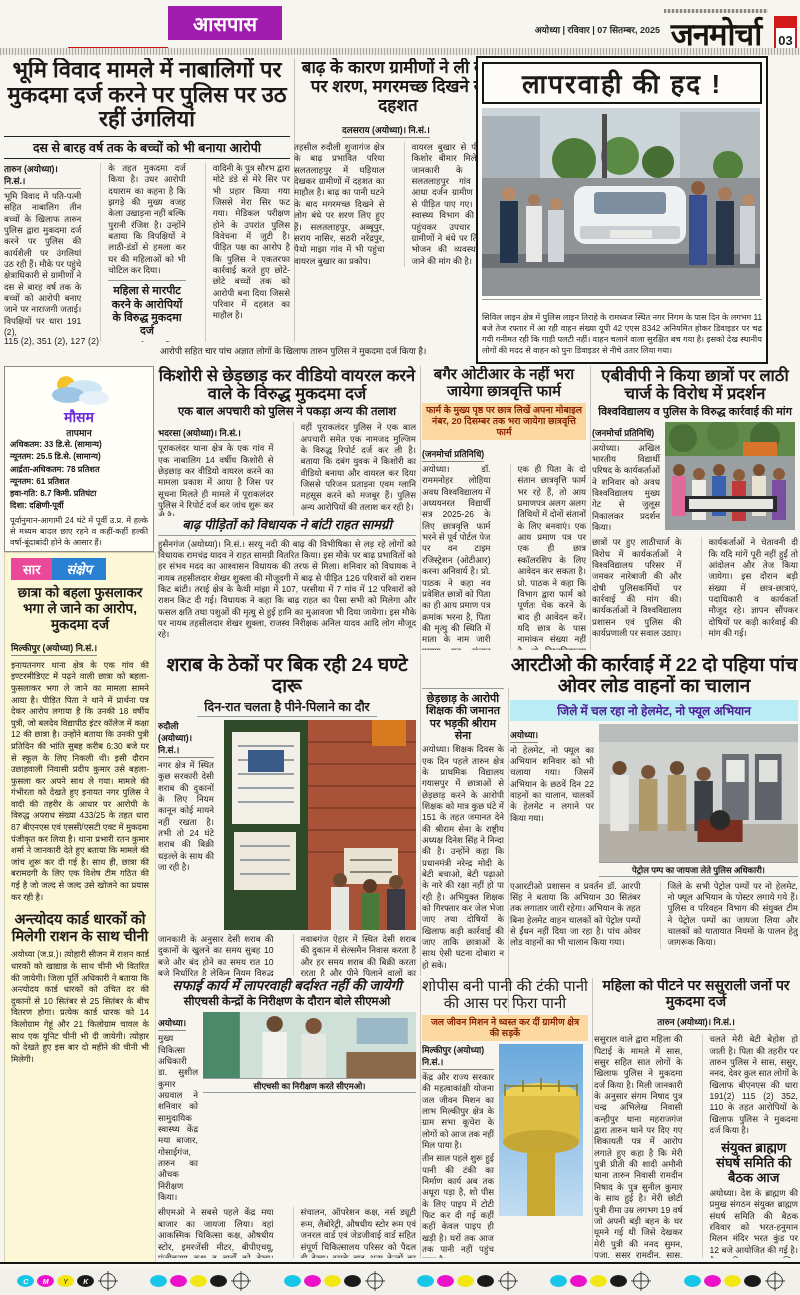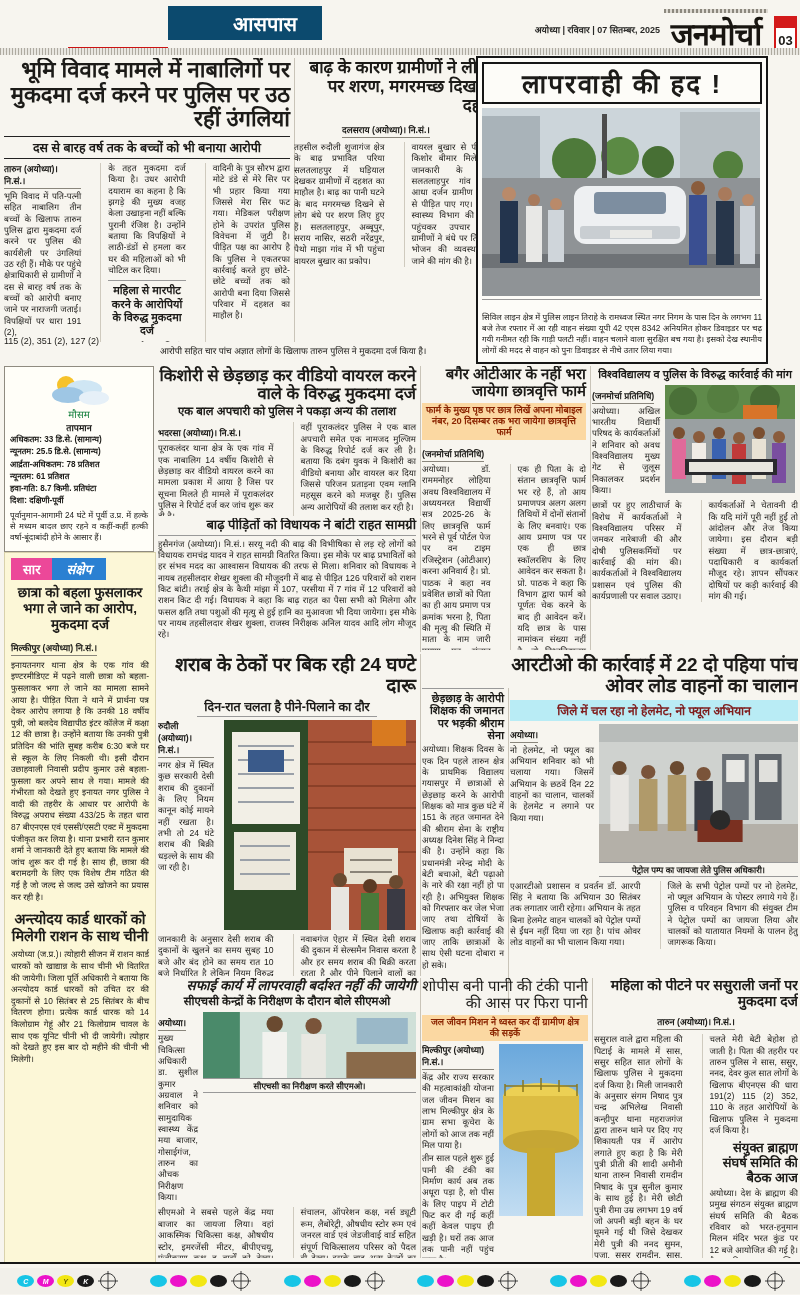--- a/index.html
+++ b/index.html
@@ -5,45 +5,45 @@
   html,body{margin:0;padding:0;background:#9a968e;}
   .page{position:relative;width:800px;height:1295px;margin:0 auto;background:#f7f5ef;
         font-family:"Liberation Sans","DejaVu Sans",sans-serif;color:#1c1b18;overflow:hidden;}
   .blk{position:absolute;overflow:hidden;}
   .rr{border-right:1px solid #c9c4b8;}
   .body{font-size:8.6px;line-height:1.32;text-align:justify;}
   .byline{font-size:8.8px;font-weight:bold;border-bottom:1px solid #8a867c;display:inline-block;padding-bottom:1px;margin-bottom:2px;}
   .cols{display:flex;gap:19px;}
   .col{flex:1;min-width:0;}
   .col + .col{border-left:1px solid #cfcabe;padding-left:7px;}
-  .hl{font-weight:bold;line-height:1.12;text-align:right;}
+  .hl{font-weight:bold;line-height:1.12;text-align:center;}
   .kicker{border-top:1.5px solid #222;border-bottom:1.5px solid #222;font-weight:bold;
           font-size:12.5px;text-align:center;padding:2px 0;margin:4px 0;}
   .subhead{font-weight:bold;text-align:center;font-size:11.5px;line-height:1.15;margin:2px 0 4px;}
   .subhead-peach{background:#fbd8a2;color:#8a2400;font-weight:bold;font-size:9.3px;
                  text-align:center;padding:2px 3px;margin:3px 0;line-height:1.2;}
-  .subhead-cyan{background:#b9ecf5;color:#7f1d1d;font-weight:bold;font-size:12px;
+  .subhead-cyan{background:#b9ecf5;color:#4c1d95;font-weight:bold;font-size:12px;
                 text-align:center;padding:2px 3px;margin:3px 0;}
   .caption{font-size:8.2px;line-height:1.34;text-align:justify;border-top:1px solid #999;padding-top:13px;}
   .capcenter{font-size:8.4px;font-weight:bold;text-align:center;border-top:1px solid #999;
              border-bottom:1px solid #999;padding:1px 0;}
   .photo{display:block;background:#d8d4cc;}
   
   .badge{position:absolute;top:6px;height:34px;display:flex;align-items:center;justify-content:center;
          color:#fff;font-weight:bold;font-size:20px;}
   .hatch{position:absolute;left:0;top:48px;width:800px;height:7px;
          background:repeating-linear-gradient(90deg,#aeaaa0 0 1px,#e9e7e1 1px 3px);}
   .logo{font-weight:bold;font-size:31px;letter-spacing:-1px;color:#181510;}
   .tagline{height:4px;background:repeating-linear-gradient(90deg,#8c887e 0 2px,#ddd9d1 2px 4px);}
   .pagebox{position:absolute;left:774px;top:16px;width:23px;height:40px;background:#d31a1a;}
   .pagebox .num{position:absolute;left:2px;top:12px;width:19px;height:25px;background:#fff;
                 display:flex;align-items:center;justify-content:center;font-weight:bold;font-size:13px;}
   
   .weather{border:1px solid #8f8b80;background:#fffef8;padding:4px 5px;}
-  .weather .t1{color:#15803d;font-weight:normal;text-align:center;font-size:10px;}
+  .weather .t1{color:#6d28d9;font-weight:bold;text-align:center;font-size:14px;}
   .weather .t2{font-weight:bold;text-align:center;font-size:9px;}
   .weather .row{font-size:8.2px;font-weight:bold;line-height:1.5;}
   .weather .fc{font-size:8.2px;line-height:1.35;text-align:justify;margin-top:2px;}
   
   .saar{background:#fcf7d7;border:1px solid #d9d2ac;padding:5px 6px;}
   .tagrow{display:flex;margin-bottom:5px;}
   .tag1{background:#ec4899;color:#fff;font-weight:bold;font-size:13px;padding:2px 12px;}
   .tag2{background:#2a80d2;color:#fff;font-weight:bold;font-size:13px;padding:2px 14px;font-style:italic;}
   .saar .h{font-weight:bold;font-size:13.5px;line-height:1.18;text-align:center;margin:4px 0;}
   .saar .b{font-size:8.4px;line-height:1.38;text-align:justify;}
@@ -65,21 +65,21 @@
 </style>
 </head>
 <body>
 
 <div class="page">
 
   <div class="blk" style="left:0;top:0;width:800px;height:48px;">
     <div class="badge" style="left:68px;width:100px;background:#cc1212;margin-top:41px;">
       <span>अयोध्या</span>
     </div>
-    <div class="badge" style="left:168px;width:114px;background:#0c4a6e;padding-left:40px;">
+    <div class="badge" style="left:168px;width:114px;background:#a21caf;">
       <span>आसपास</span>
     </div>
     <div class="blk" style="left:505px;top:23px;width:155px;text-align:right;font-size:9px;font-weight:bold;color:#2a2a28;">अयोध्या | रविवार | 07 सितम्बर, 2025</div>
     <div class="blk tagline" style="left:664px;top:9px;width:104px;"></div>
     <div class="blk logo" style="left:660px;top:12px;width:112px;text-align:center;">जनमोर्चा</div>
     <div class="pagebox">
       <div class="num">03</div>
     </div>
   </div>
   <div class="hatch"></div>
@@ -183,21 +183,21 @@
     <div class="cols">
       <div class="col">
         <span class="byline">भदरसा (अयोध्या)। नि.सं.।</span>
         <div class="body">पूराकलंदर थाना क्षेत्र के एक गांव में एक नाबालिग 14 वर्षीय किशोरी से छेड़छाड़ कर वीडियो वायरल करने का मामला प्रकाश में आया है जिस पर सूचना मिलते ही मामले में पूराकलंदर पुलिस ने रिपोर्ट दर्ज कर जांच शुरू कर दी है।</div>
       </div>
       <div class="col body">वहीं पूराकलंदर पुलिस ने एक बाल अपचारी समेत एक नामजद मुल्जिम के विरुद्ध रिपोर्ट दर्ज कर ली है। बताया कि दबंग युवक ने किशोरी का वीडियो बनाया और वायरल कर दिया जिससे परिजन प्रताड़ना एवम ग्लानि महसूस करने को मजबूर हैं। पुलिस अन्य आरोपियों की तलाश कर रही है।</div>
     </div>
   </div>
 
   <div class="blk rr" style="left:158px;top:518px;width:258px;height:134px;padding-right:4px;">
-    <div class="hl" style="font-size:13px;border-bottom:1px solid #999;padding-bottom:2px;margin-bottom:3px;">बाढ़ पीड़ितों को विधायक ने बांटी राहत सामग्री</div>
+    <div class="hl" style="font-size:13px;border-bottom:1px solid #999;padding-bottom:2px;margin-bottom:3px;font-style:italic;">बाढ़ पीड़ितों को विधायक ने बांटी राहत सामग्री</div>
     <div class="body">हुसैनगंज (अयोध्या)। नि.सं.। सरयू नदी की बाढ़ की विभीषिका से लड़ रहे लोगों को विधायक रामचंद्र यादव ने राहत सामग्री वितरित किया। इस मौके पर बाढ़ प्रभावितों को हर संभव मदद का आश्वासन विधायक की तरफ से मिला। शनिवार को विधायक ने नायब तहसीलदार शेखर शुक्ला की मौजूदगी में बाढ़ से पीड़ित 126 परिवारों को राशन किट बांटी। तराई क्षेत्र के कैथी मांझा में 107, परसीया में 7 गांव में 12 परिवारों को राशन किट दी गई। विधायक ने कहा कि बाढ़ राहत का पैसा सभी को मिलेगा और फसल क्षति तथा पशुओं की मृत्यु से हुई हानि का मुआवजा भी दिया जायेगा। इस मौके पर नायब तहसीलदार शेखर शुक्ला, राजस्व निरीक्षक अनिल यादव आदि लोग मौजूद रहे।</div>
   </div>
 
   <div class="blk rr" style="left:158px;top:654px;width:258px;height:322px;padding-right:4px;">
     <div class="hl" style="font-size:19px;">शराब के ठेकों पर बिक रही 24 घण्टे दारू</div>
     <div class="subhead" style="font-size:12.5px;border-bottom:1px solid #999;width:70%;margin:3px auto;padding-bottom:2px;">दिन-रात चलता है पीने-पिलाने का दौर</div>
     <div style="display:flex;gap:10px;">
       <div style="width:56px;flex:none;">
         <span class="byline">रुदौली (अयोध्या)। नि.सं.।</span>
         <div class="body">नगर क्षेत्र में स्थित कुछ सरकारी देसी शराब की दुकानों के लिए नियम कानून कोई मायने नहीं रखता है। तभी तो 24 घंटे शराब की बिक्री धड़ल्ले के साथ की जा रही है।</div>
@@ -255,20 +255,21 @@
       <div class="col body">एक ही पिता के दो संतान छात्रवृत्ति फार्म भर रहे हैं, तो आय प्रमाणपत्र अलग अलग तिथियों में दोनों संतानों के लिए बनवाएं। एक आय प्रमाण पत्र पर एक ही छात्र स्कॉलरशिप के लिए आवेदन कर सकता है। प्रो. पाठक ने कहा कि विभाग द्वारा फार्म को पूर्णतः चेक करने के बाद ही आवेदन करें। यदि छात्र के पास नामांकन संख्या नहीं है, तो विश्वविद्यालय के नामांकन विभाग से प्राप्त कर लें। जो छात्र यूपी बोर्ड/आईसीएसई बोर्ड/सीबीएसई से हैं वे काउंसलिंग नंबर, प्रवेश वर्ष, प्रवेश परीक्षा में प्राप्त रैंक, कटऑफ अंक अवश्य लिखें।</div>
     </div>
   </div>
 
   <div class="blk rr" style="left:422px;top:688px;width:82px;height:324px;padding-right:4px;">
     <div class="hl" style="font-size:11px;border-top:1px solid #999;padding-top:3px;margin-bottom:3px;">छेड़छाड़ के आरोपी शिक्षक की जमानत पर भड़की श्रीराम सेना</div>
     <div class="body">अयोध्या। शिक्षक दिवस के एक दिन पहले तारुन क्षेत्र के प्राथमिक विद्यालय गयासपुर में छात्राओं से छेड़छाड़ करने के आरोपी शिक्षक को मात्र कुछ घंटे में 151 के तहत जमानत देने की श्रीराम सेना के राष्ट्रीय अध्यक्ष दिनेश सिंह ने निन्दा की है। उन्होंने कहा कि प्रधानमंत्री नरेन्द्र मोदी के बेटी बचाओ, बेटी पढ़ाओ के नारे की रक्षा नहीं हो पा रही है। अभियुक्त शिक्षक को गिरफ्तार कर जेल भेजा जाए तथा दोषियों के खिलाफ कड़ी कार्रवाई की जाए ताकि छात्राओं के साथ ऐसी घटना दोबारा न हो सके।</div>
   </div>
 
   <div class="blk" style="left:592px;top:366px;width:206px;height:284px;">
+    <div class="hl" style="font-size:16.5px;">एबीवीपी ने किया छात्रों पर लाठी चार्ज के विरोध में प्रदर्शन</div>
     <div class="subhead" style="font-size:11px;">विश्वविद्यालय व पुलिस के विरुद्ध कार्रवाई की मांग</div>
     <div style="display:flex;gap:5px;">
       <div style="width:68px;flex:none;">
         <span class="byline">(जनमोर्चा प्रतिनिधि)</span>
         <div class="body">अयोध्या। अखिल भारतीय विद्यार्थी परिषद के कार्यकर्ताओं ने शनिवार को अवध विश्वविद्यालय मुख्य गेट से जुलूस निकालकर प्रदर्शन किया।</div>
       </div>
       <svg class="photo" width="130" height="108" viewBox="0 0 130 108" preserveAspectRatio="none">
         <rect x="0" y="0" width="130" height="34" fill="#5f8a4a"></rect>
         <circle cx="18" cy="16" r="14" fill="#4a7038"></circle>
           <circle cx="58" cy="12" r="16" fill="#557e40"></circle>

